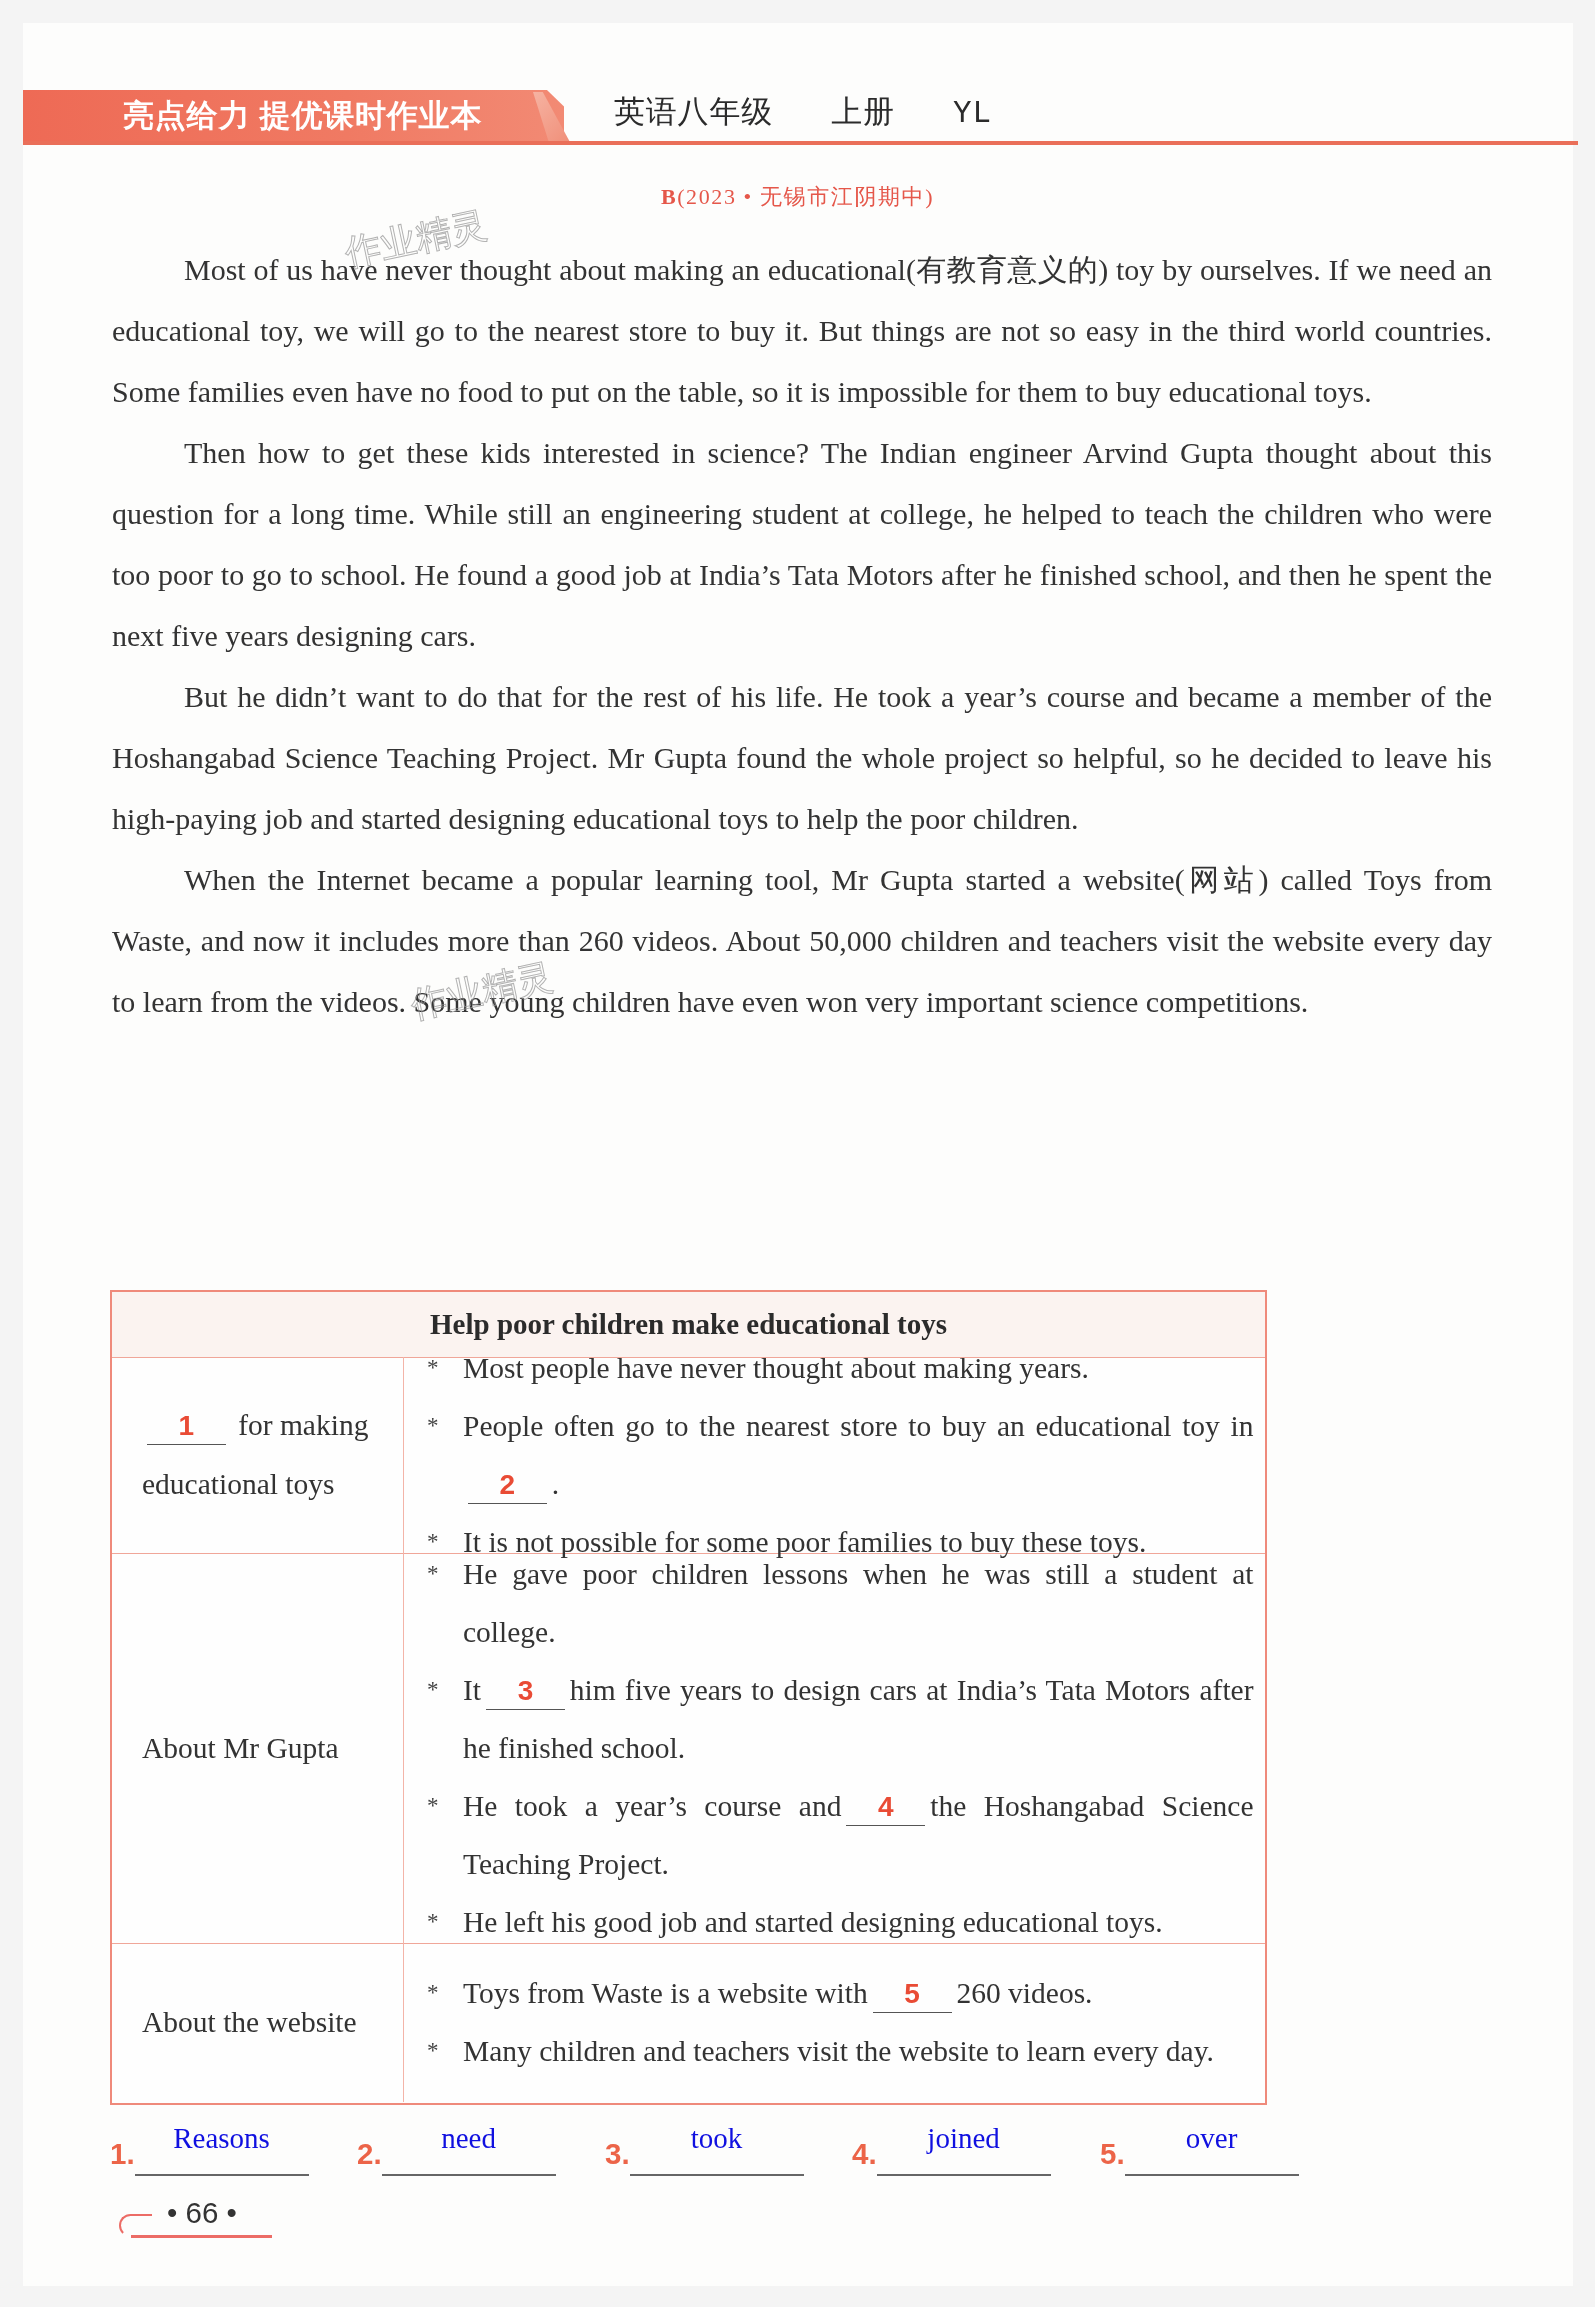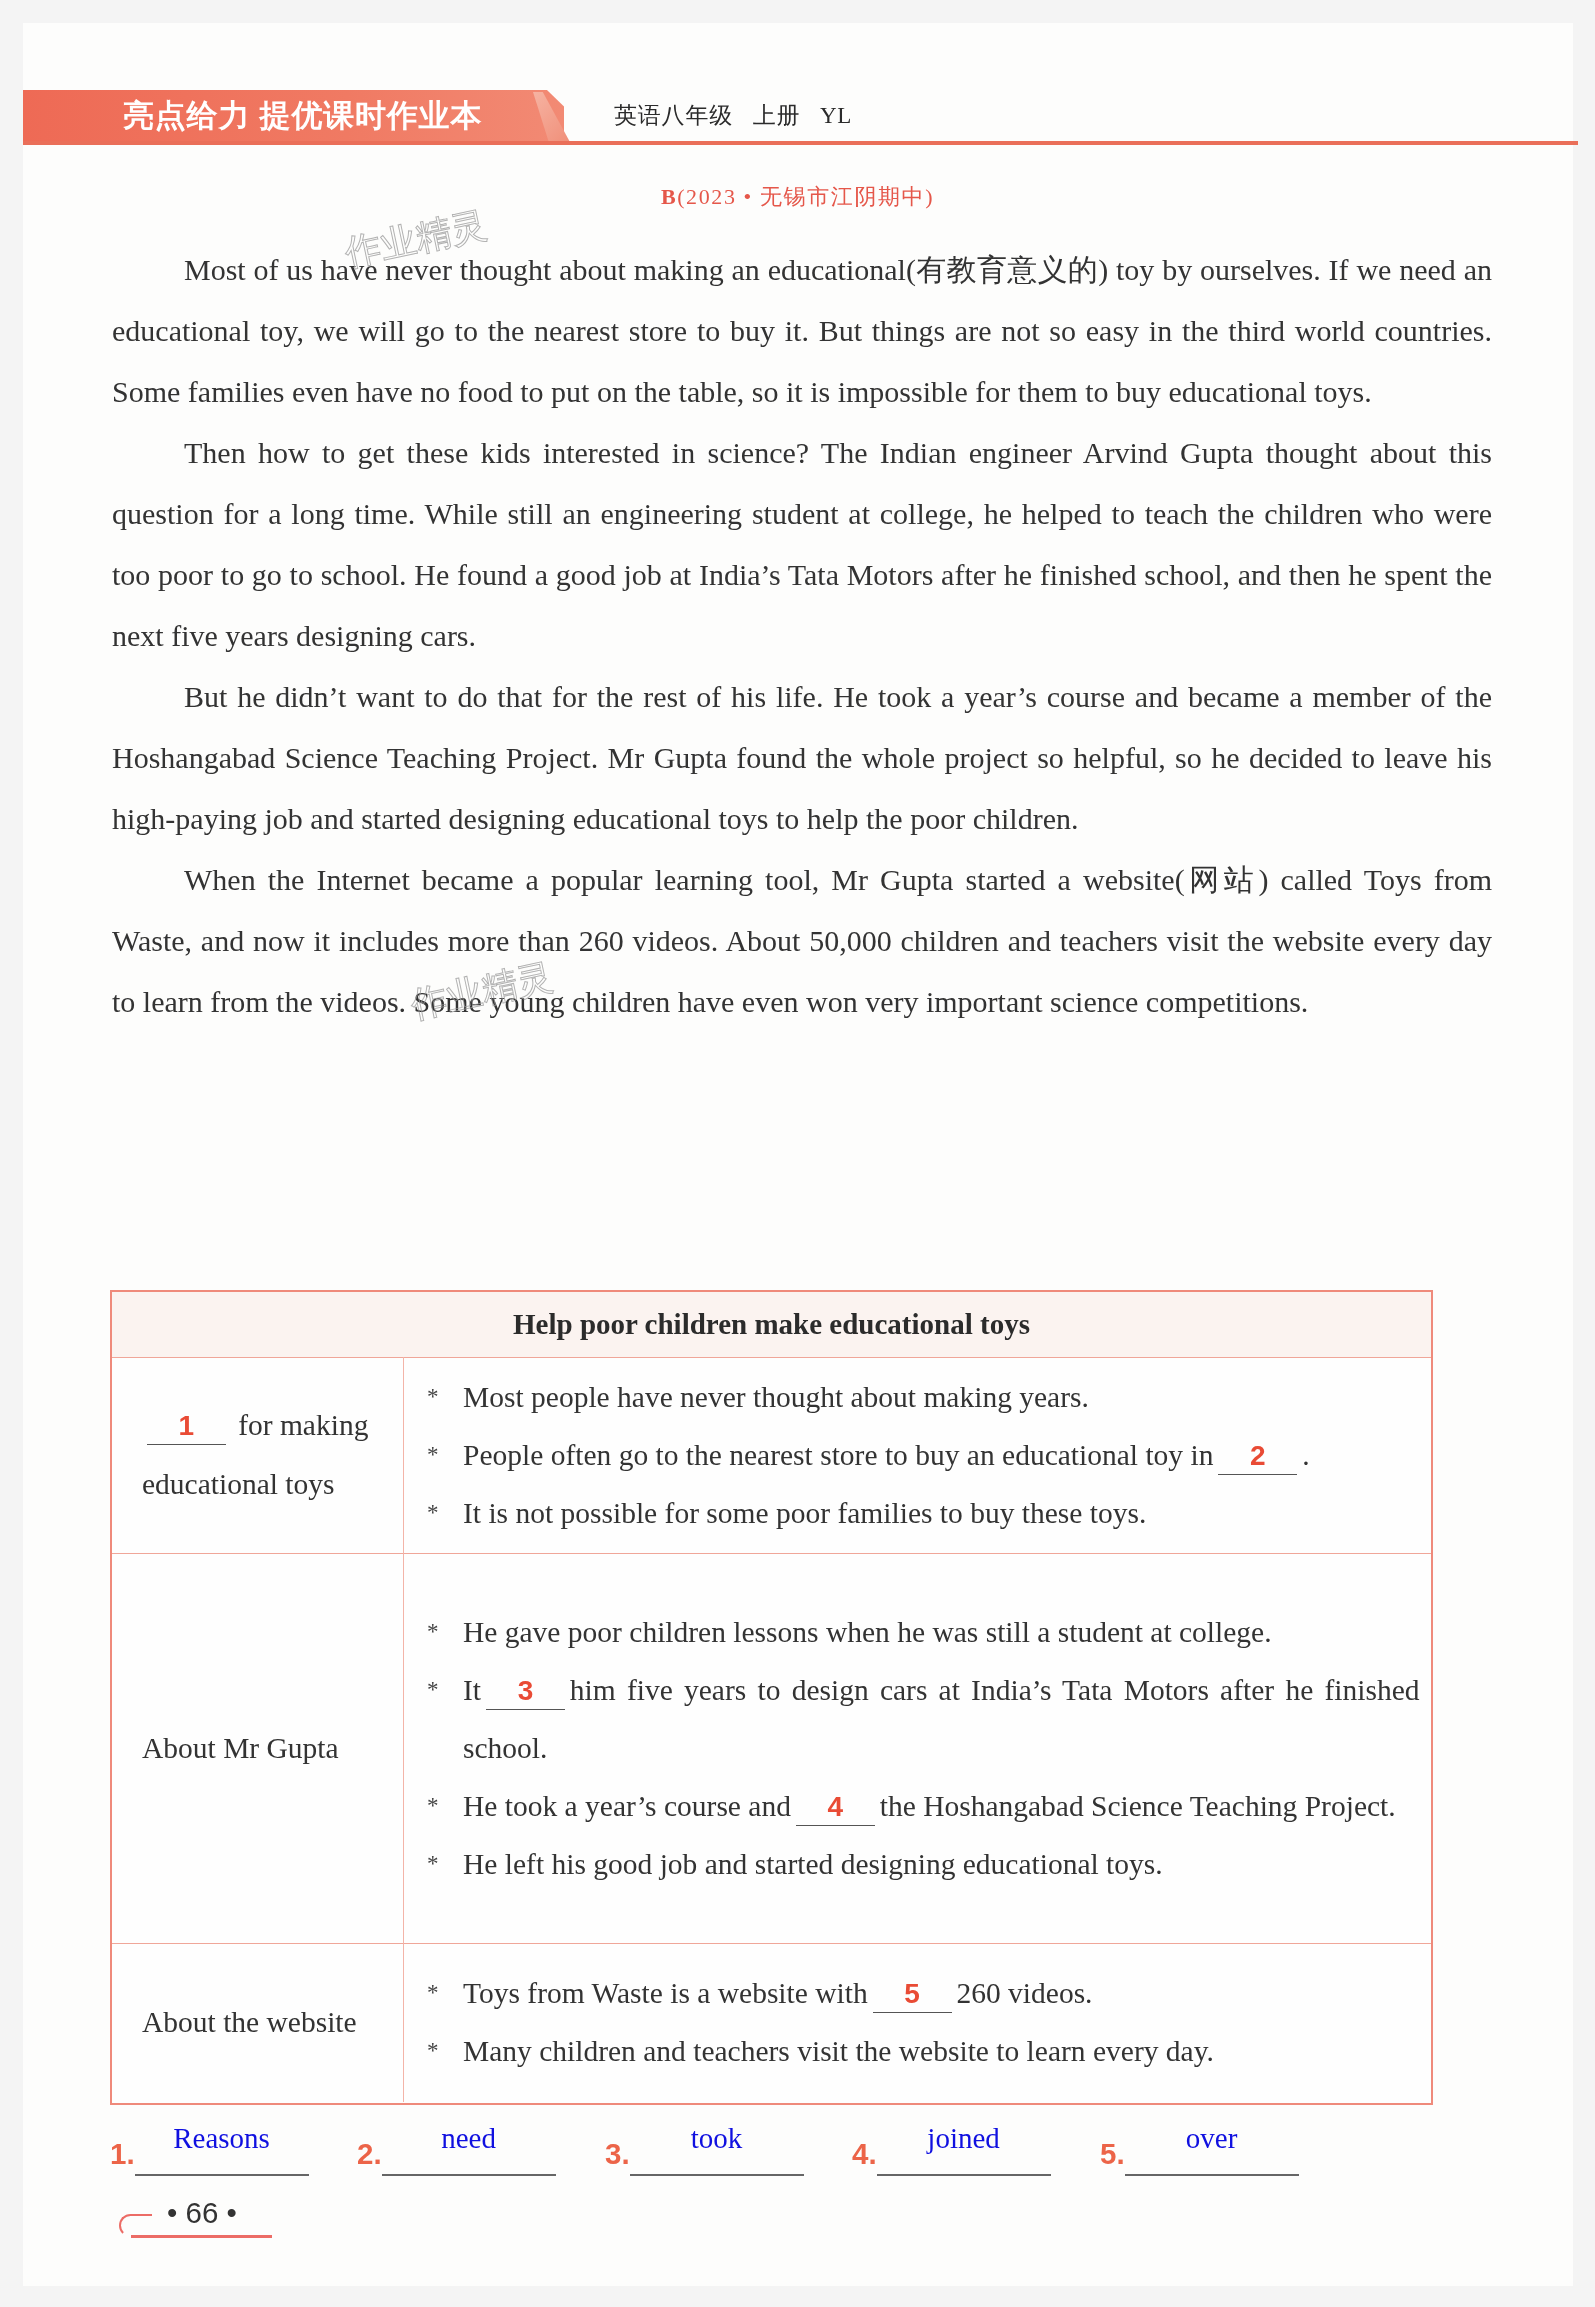--- a/index.html
+++ b/index.html
@@ -49,23 +49,23 @@
       font-family: Liberation Sans, sans-serif;
       font-weight: bold;
       font-size: 31px;
       letter-spacing: 0.8px;
       color: #ffffff;
       white-space: nowrap;
     }
     .header-subject {
       position: absolute;
       left: 614px;
-      top: 100px;
-      font-family: Liberation Serif, serif;
-      font-size: 23px;
+      top: 91px;
+      font-family: Liberation Mono, monospace;
+      font-size: 31px;
       color: #2b2b2b;
       white-space: pre;
       letter-spacing: 0.8px;
     }
     .header-rule {
       position: absolute;
       left: 23px;
       top: 141px;
       width: 1555px;
       height: 4.1px;
@@ -113,21 +113,21 @@
       transform: rotate(-12deg);
       opacity: 0.75;
       white-space: nowrap;
     }
 
     
     .summary-table {
       position: absolute;
       left: 110px;
       top: 1290px;
-      width: 1323px;
+      width: 1157px;
       height: 815px;
       border: 2.5px solid #ef8a7b;
       box-sizing: border-box;
       background: #fefefe;
     }
     .table-header {
       position: absolute;
       left: 0; top: 0; right: 0;
       height: 65px;
       background: #fbf3f0;

